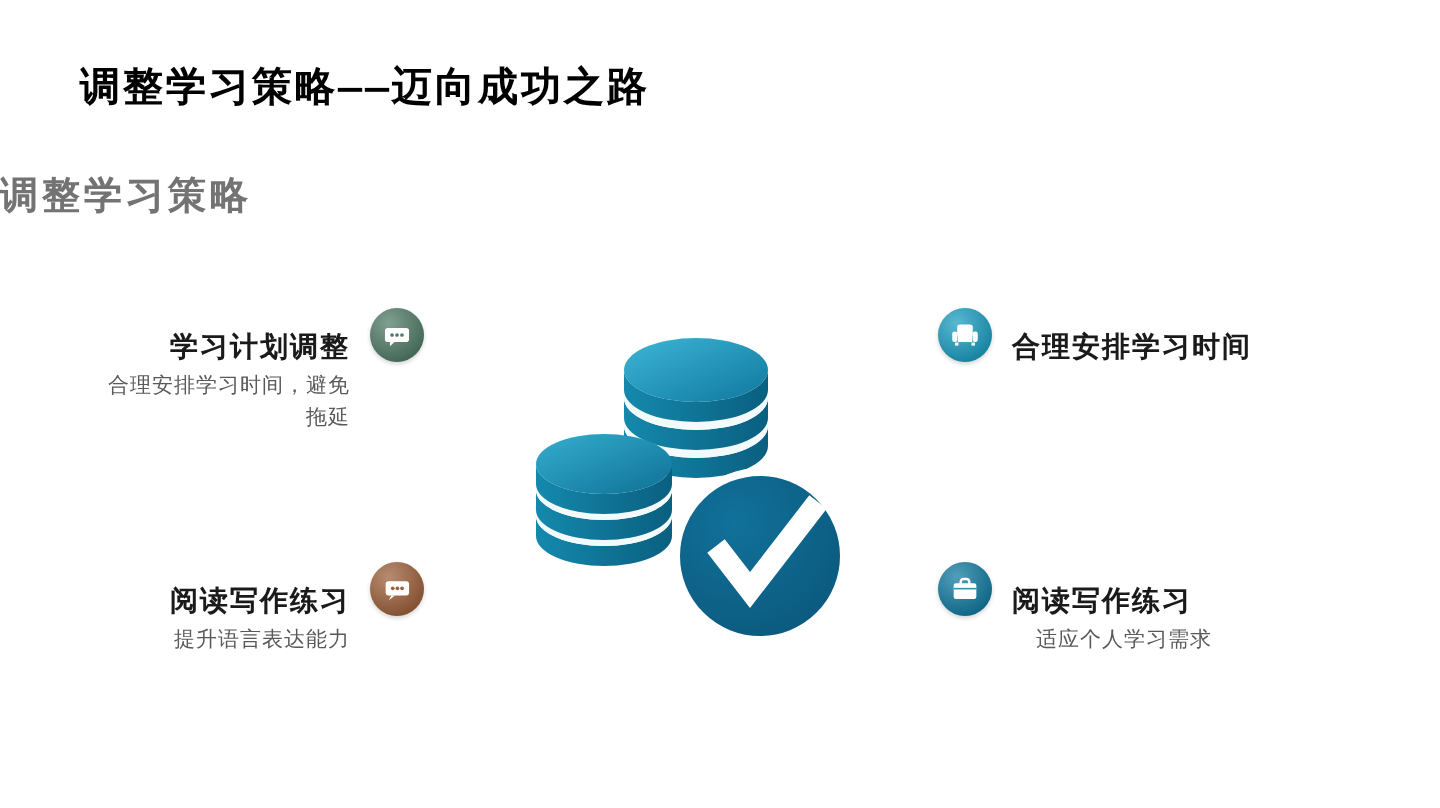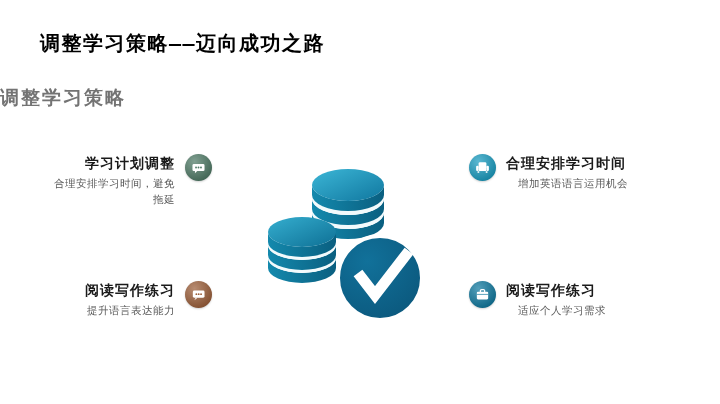--- a/index.html
+++ b/index.html
@@ -23,21 +23,21 @@
   .feature{position:absolute;display:flex;gap:10px;align-items:flex-start;}
   .feature .ftext{display:flex;flex-direction:column;}
   .feature.left{left:35px;width:177px;justify-content:flex-end;}
   .feature.left .ftext{text-align:right;width:140px;}
   .feature.right{left:469px;width:220px;}
   .feature.right .ftext{text-align:left;width:183px;}
   .feature.top-row{top:152px;}
   .feature.bottom-row{top:279px;}
   .ftitle{
     font-size:14px;font-weight:bold;color:#1a1a1a;
-    letter-spacing:1px;line-height:1.2;margin-top:3px;
+    letter-spacing:1px;line-height:1.2;margin-top:13px;
   }
   .fdesc{
     font-size:10.5px;color:#595959;line-height:1.55;margin-top:3px;
     letter-spacing:0.5px;
     margin-left:12px;
   }
   .ficon{
     width:27px;height:27px;border-radius:50%;
     flex:0 0 27px;margin-top:2px;
     display:flex;align-items:center;justify-content:center;
@@ -91,21 +91,20 @@
       <rect x="6.5" y="4.5" width="11" height="9" rx="2" fill="#ffffff"></rect>
       <rect x="3" y="9.5" width="3.6" height="7.5" rx="1.6" fill="#ffffff"></rect>
       <rect x="17.4" y="9.5" width="3.6" height="7.5" rx="1.6" fill="#ffffff"></rect>
       <rect x="6.9" y="12" width="10.2" height="5" fill="#ffffff"></rect>
       <rect x="5" y="17.3" width="2.4" height="2.2" fill="#ffffff"></rect>
       <rect x="16.6" y="17.3" width="2.4" height="2.2" fill="#ffffff"></rect>
     </svg>
   </span>
   <div class="ftext">
     <div class="ftitle">合理安排学习时间</div>
-    <div class="fdesc">增加英语语言运用机会</div>
   </div>
 </div>
 
 <div class="feature right bottom-row">
   <span class="ficon" style="background-color: rgb(16, 121, 159); color: rgb(16, 121, 159);">
     <svg viewBox="0 0 24 24">
       <path d="M9 8.5V6.8A1.8 1.8 0 0 1 10.8 5h2.4A1.8 1.8 0 0 1 15 6.8v1.7" fill="none" stroke="#ffffff" stroke-width="1.8"></path>
       <rect x="4" y="8" width="16" height="11" rx="1.6" fill="#ffffff"></rect>
       <rect x="4" y="11.2" width="16" height="1.1" fill="currentColor" opacity="0.85"></rect>
     </svg>

